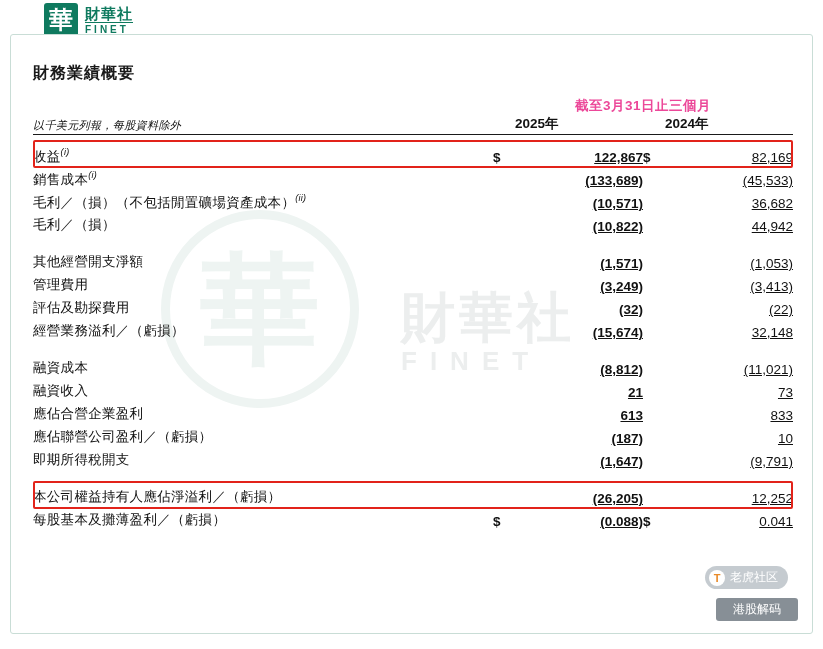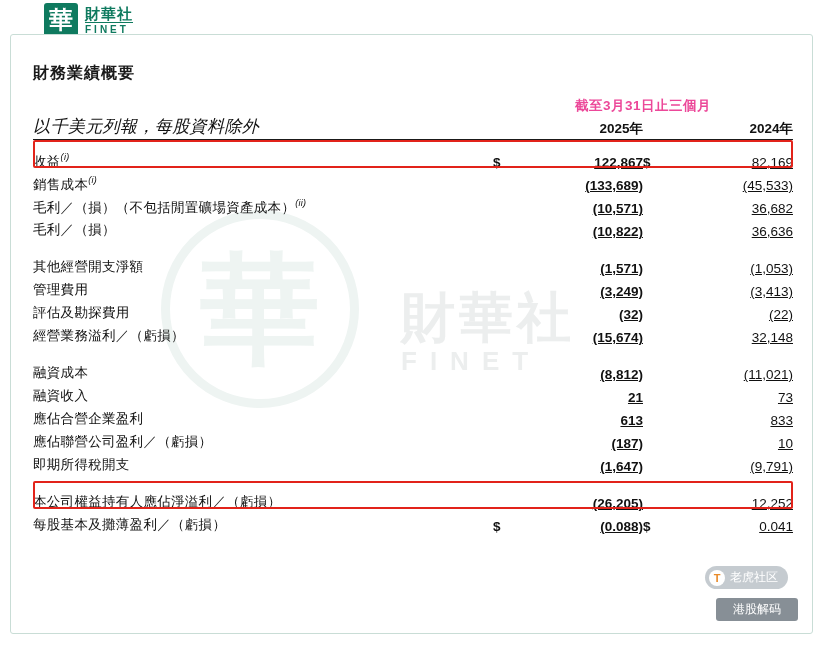--- a/index.html
+++ b/index.html
@@ -154,29 +154,29 @@
 
   .hdr-period {
     text-align: center;
     font-size: 13.5px;
     font-weight: bold;
     padding-bottom: 4px;
     color: #ec4899;
     letter-spacing: 0.5px;
   }
   .hdr-year {
-    text-align: right;
+    text-align: left;
     font-size: 13.5px;
     font-weight: bold;
     padding-bottom: 6px;
     padding-right: 2px;
   }
   .hdr-note {
     font-style: italic;
-    font-size: 17px;
+    font-size: 11px;
     padding-bottom: 6px;
     color: #111;
     letter-spacing: 0.4px;
   }
   .rule-row td {
     border-bottom: 1px solid #1a1a1a;
     height: 1px;
     padding: 0;
     line-height: 1px;
   }
@@ -317,21 +317,21 @@
           <td class="cur"></td>
           <td class="val bold">(10,571)</td>
           <td class="cur"></td>
           <td class="val">36,682</td>
         </tr>
         <tr class="data-row">
           <td class="label">毛利／（損）</td>
           <td class="cur"></td>
           <td class="val bold">(10,822)</td>
           <td class="cur"></td>
-          <td class="val">36,636</td>
+          <td class="val">44,942</td>
         </tr>
         <tr class="spacer">
           <td colspan="5"></td>
         </tr>
         <tr class="data-row">
           <td class="label">其他經營開支淨額</td>
           <td class="cur"></td>
           <td class="val bold">(1,571)</td>
           <td class="cur"></td>
           <td class="val">(1,053)</td>

